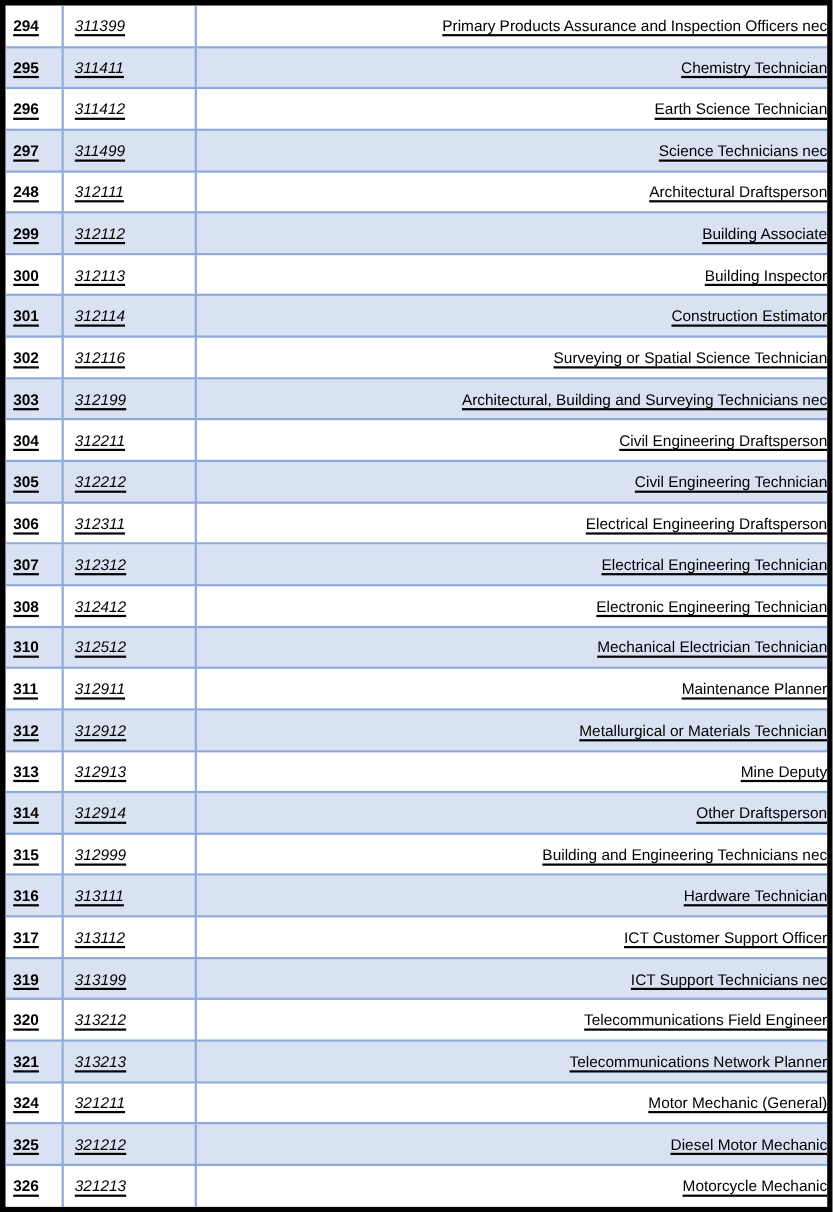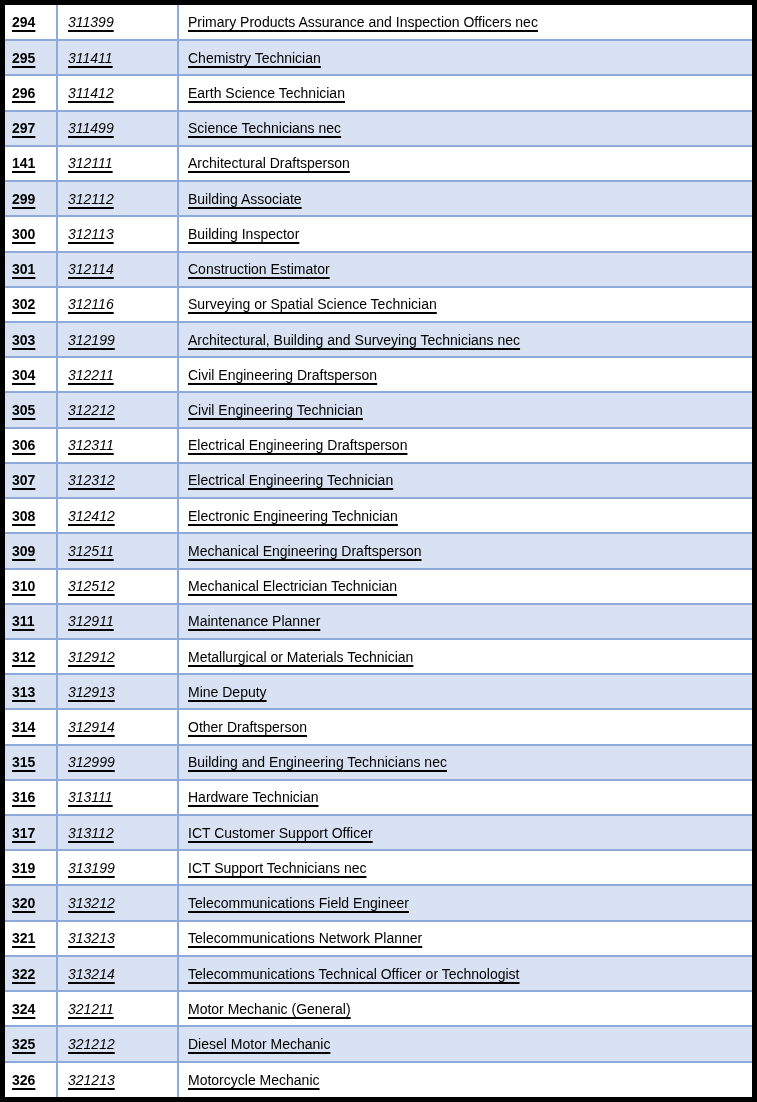--- a/index.html
+++ b/index.html
@@ -42,21 +42,21 @@
     background: #ffffff;
   }
   tbody tr { height: 33px; border-radius: 14px; }
   tbody tr:nth-child(even) td { background: var(--band); }
   tbody tr:first-child td { border-top: none; }
   tbody tr:last-child td { border-bottom: none; }
   td:first-child { border-left: none; }
   td:last-child { border-right: none; }
   td.num  { padding-left: 7px; font-weight: bold; }
   td.code { padding-left: 10px; font-style: italic; }
-  td.name { padding-left: 9px; }
+  td.name { padding-left: 26px; text-align: right; }
   span.link {
     color: var(--text);
     text-decoration: underline;
     text-decoration-thickness: 1.5px;
     text-underline-offset: 3px;
     cursor: pointer;
   }
 </style>
 </head>
 <body>
@@ -112,21 +112,21 @@
     <td class="code">
       <span class="link">311499</span>
     </td>
     <td class="name">
       <span class="link">Science Technicians nec</span>
     </td>
   </tr>
 
   <tr>
     <td class="num">
-      <span class="link">141</span>
+      <span class="link">248</span>
     </td>
     <td class="code">
       <span class="link">312111</span>
     </td>
     <td class="name">
       <span class="link">Architectural Draftsperson</span>
     </td>
   </tr>
 
   <tr>
@@ -242,31 +242,20 @@
       <span class="link">308</span>
     </td>
     <td class="code">
       <span class="link">312412</span>
     </td>
     <td class="name">
       <span class="link">Electronic Engineering Technician</span>
     </td>
   </tr>
 
-  <tr>
-    <td class="num">
-      <span class="link">309</span>
-    </td>
-    <td class="code">
-      <span class="link">312511</span>
-    </td>
-    <td class="name">
-      <span class="link">Mechanical Engineering Draftsperson</span>
-    </td>
-  </tr>
 
   <tr>
     <td class="num">
       <span class="link">310</span>
     </td>
     <td class="code">
       <span class="link">312512</span>
     </td>
     <td class="name">
       <span class="link">Mechanical Electrician Technician</span>
@@ -387,31 +376,20 @@
       <span class="link">321</span>
     </td>
     <td class="code">
       <span class="link">313213</span>
     </td>
     <td class="name">
       <span class="link">Telecommunications Network Planner</span>
     </td>
   </tr>
 
-  <tr>
-    <td class="num">
-      <span class="link">322</span>
-    </td>
-    <td class="code">
-      <span class="link">313214</span>
-    </td>
-    <td class="name">
-      <span class="link">Telecommunications Technical Officer or Technologist</span>
-    </td>
-  </tr>
 
 
   <tr>
     <td class="num">
       <span class="link">324</span>
     </td>
     <td class="code">
       <span class="link">321211</span>
     </td>
     <td class="name">

